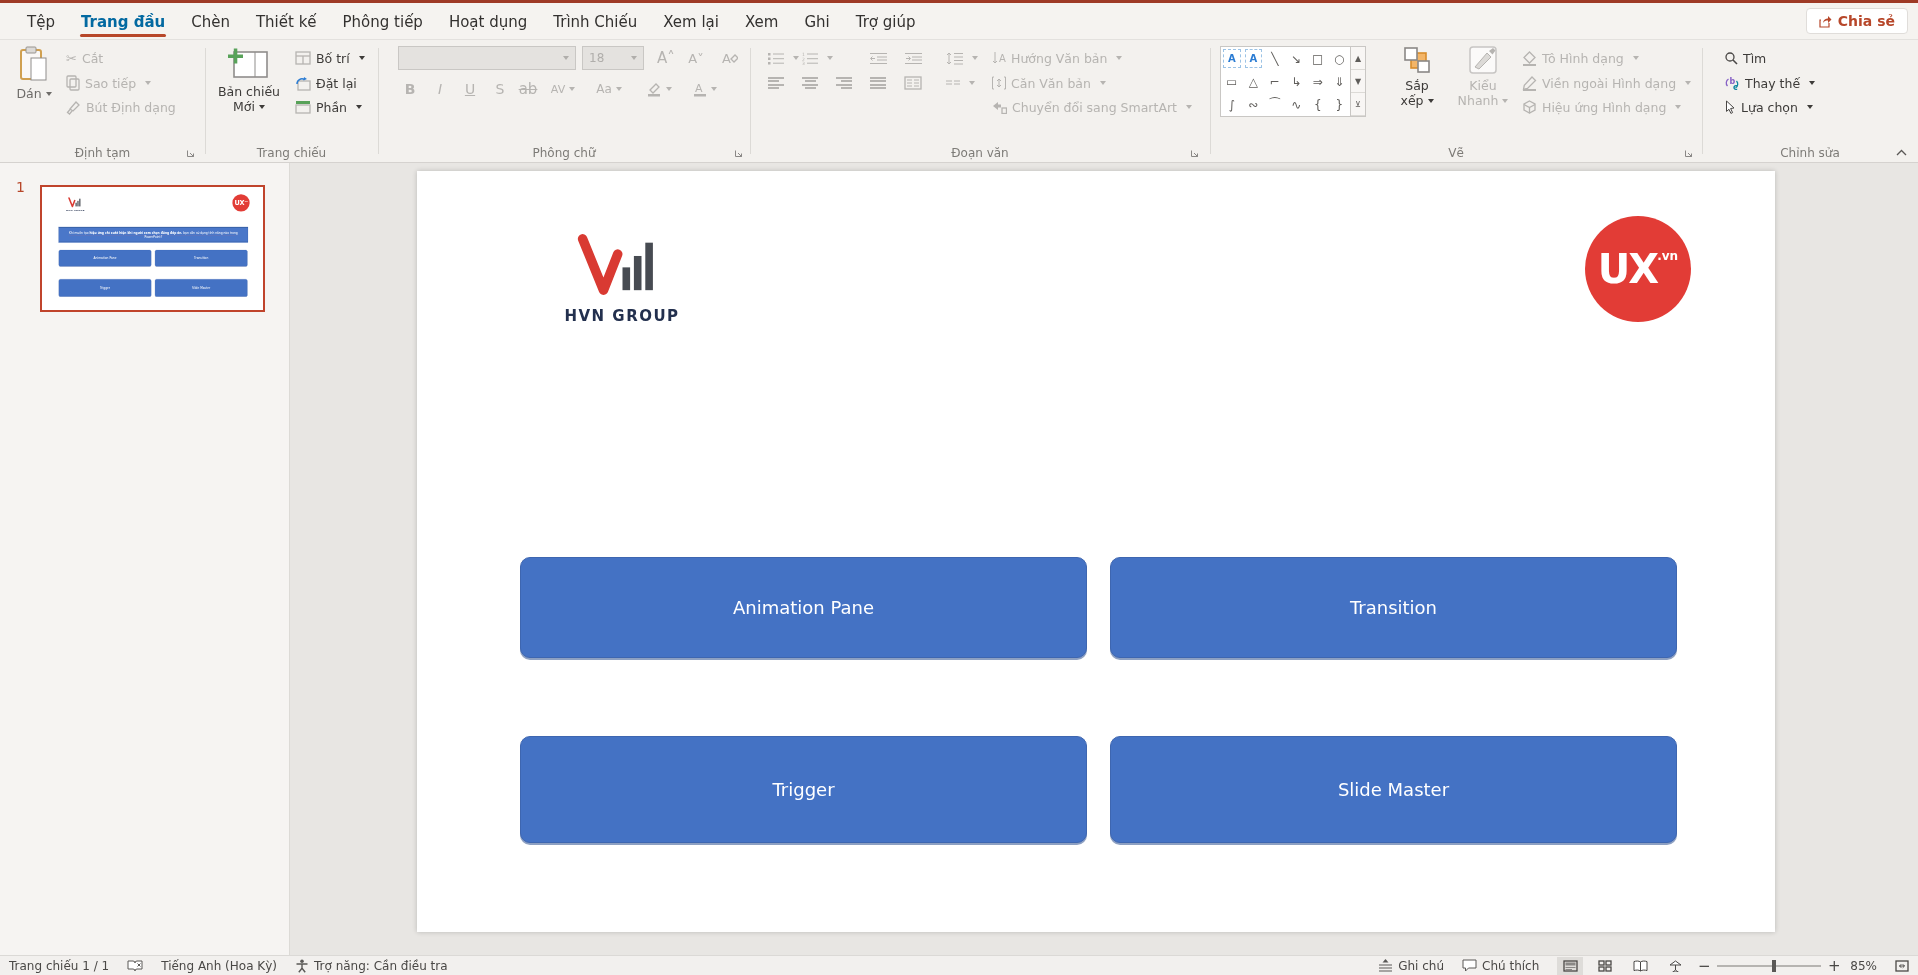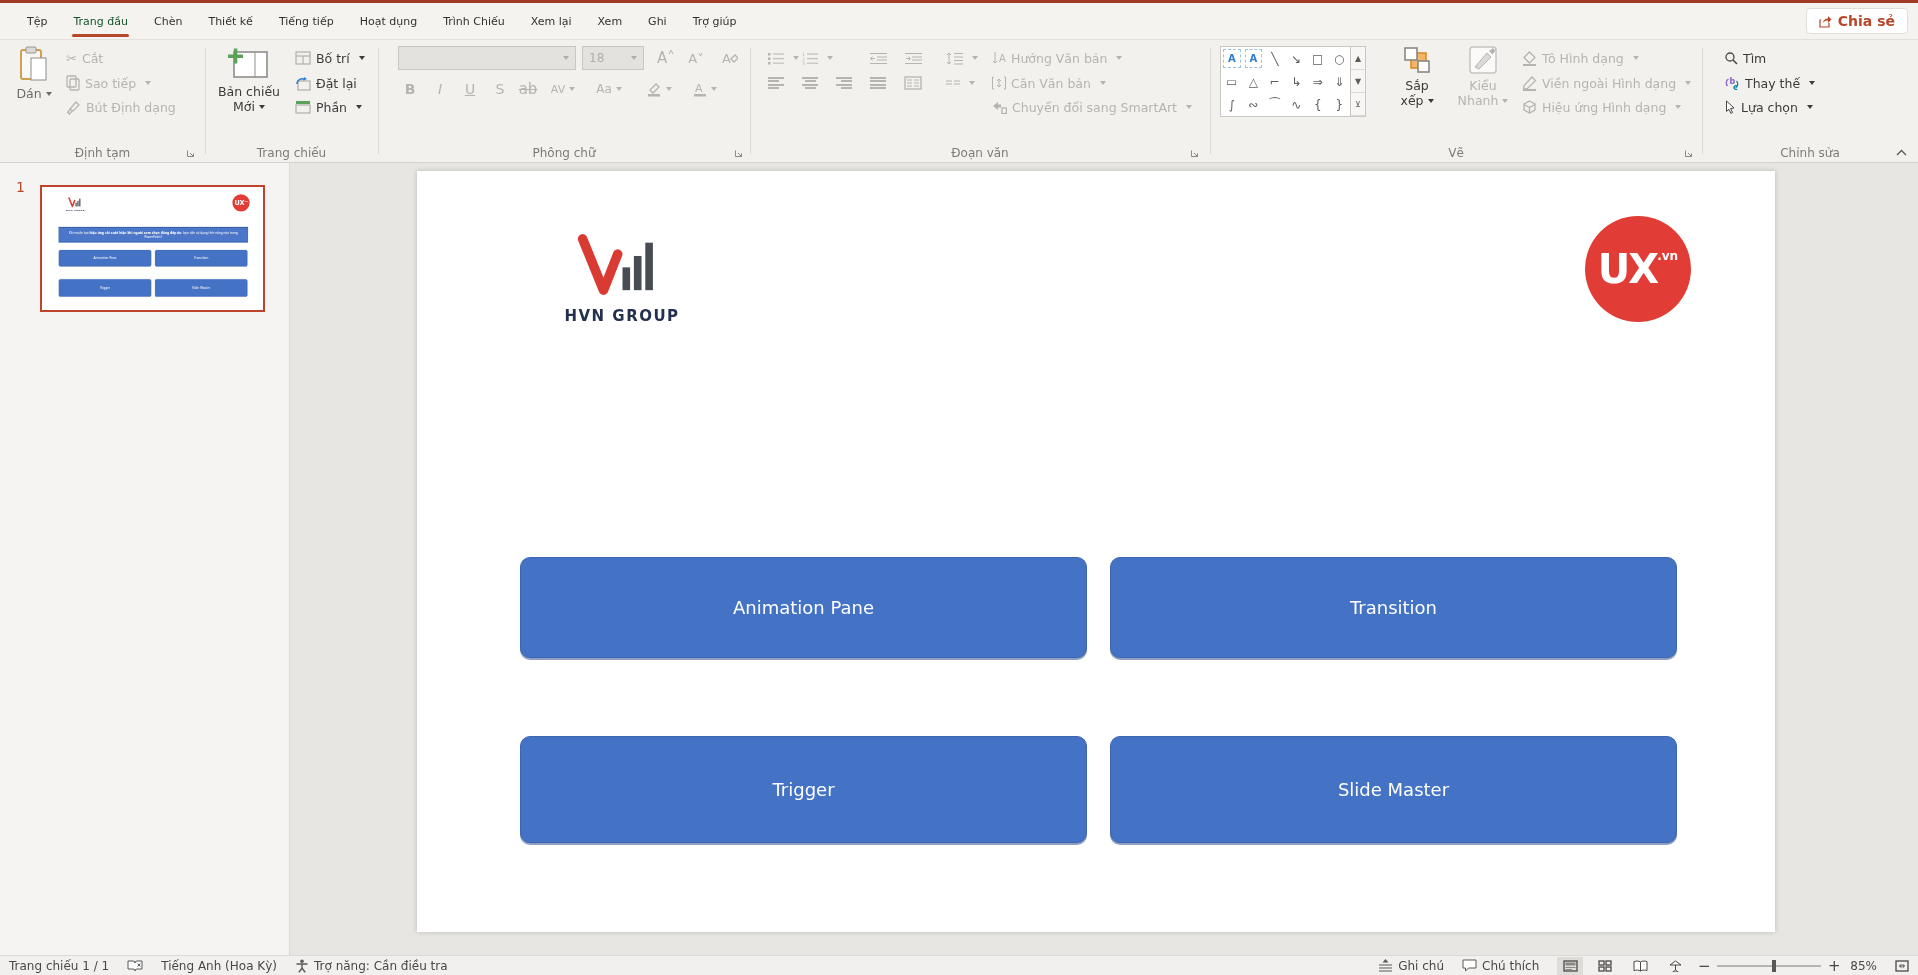--- a/index.html
+++ b/index.html
@@ -8,22 +8,22 @@
   svg{display:block;}
   .abs{position:absolute;text-align:right;}
   .dis{color:#b6b4b1;}
   .g{stroke:#b6b4b1;fill:none;stroke-width:1.3;}
   .dk{stroke:#4a4846;fill:none;stroke-width:1.3;}
   .dd::after{content:"";display:inline-block;width:0;height:0;border-left:3.5px solid transparent;border-right:3.5px solid transparent;border-top:4px solid currentColor;margin-left:4px;vertical-align:2px;}
   
   .titlebar{position:absolute;left:0;top:0;width:1918px;height:40px;background:#f5f3f0;border-bottom:1px solid #e3e1de;}
   .accent{position:absolute;left:0;top:0;width:100%;height:3px;background:#9e3a26;}
   .tabs{position:absolute;left:14px;top:3px;height:37px;display:flex;align-items:center;}
-  .tab{padding:0 13px;height:100%;display:flex;align-items:center;font-size:11px;color:#33312f;cursor:default;position:relative;white-space:nowrap;text-align:center;}
-  .tab.active{color:#14532d;font-weight:normal;}
+  .tab{padding:0 13px;height:100%;display:flex;align-items:center;font-size:15px;color:#33312f;cursor:default;position:relative;white-space:nowrap;text-align:center;}
+  .tab.active{color:#0369a1;font-weight:bold;}
   .tab.active::after{content:"";position:absolute;left:12px;right:12px;bottom:3px;height:3px;background:#b7472a;border-radius:2px;}
   .share{position:absolute;right:10px;top:8px;display:flex;align-items:center;gap:6px;background:#fff;border:1px solid #e0ddda;border-radius:4px;padding:4px 12px;color:#b7472a;font-size:14px;font-weight:bold;}
   
   .ribbon{position:absolute;left:0;top:40px;width:1918px;height:123px;background:#f3f1ee;border-bottom:1px solid #d5d2cf;}
   .vdiv{position:absolute;top:8px;bottom:8px;width:1px;background:#dcdad6;}
   .rgroup{position:absolute;top:0;height:123px;}
   .rg-label{position:absolute;bottom:3px;left:0;right:0;text-align:center;font-size:12px;color:#7d7b77;}
   .launcher{position:absolute;bottom:5px;}
   .r1{top:7px;}.r2{top:32px;}.r3{top:56px;}
   .ritem{position:absolute;display:flex;align-items:center;gap:5px;font-size:12.5px;white-space:nowrap;height:22px;}
@@ -70,21 +70,21 @@
 </head>
 <body>
 
 <div class="titlebar">
   <div class="accent"></div>
   <div class="tabs">
     <div class="tab">Tệp</div>
     <div class="tab active">Trang đầu</div>
     <div class="tab">Chèn</div>
     <div class="tab">Thiết kế</div>
-    <div class="tab">Tiếng tiếp</div>
+    <div class="tab">Phông tiếp</div>
     <div class="tab">Hoạt dụng</div>
     <div class="tab">Trình Chiếu</div>
     <div class="tab">Xem lại</div>
     <div class="tab">Xem</div>
     <div class="tab">Ghi</div>
     <div class="tab">Trợ giúp</div>
   </div>
   <button class="share">
     <span>
         <svg width="13" height="13" viewBox="0 0 13 13">

